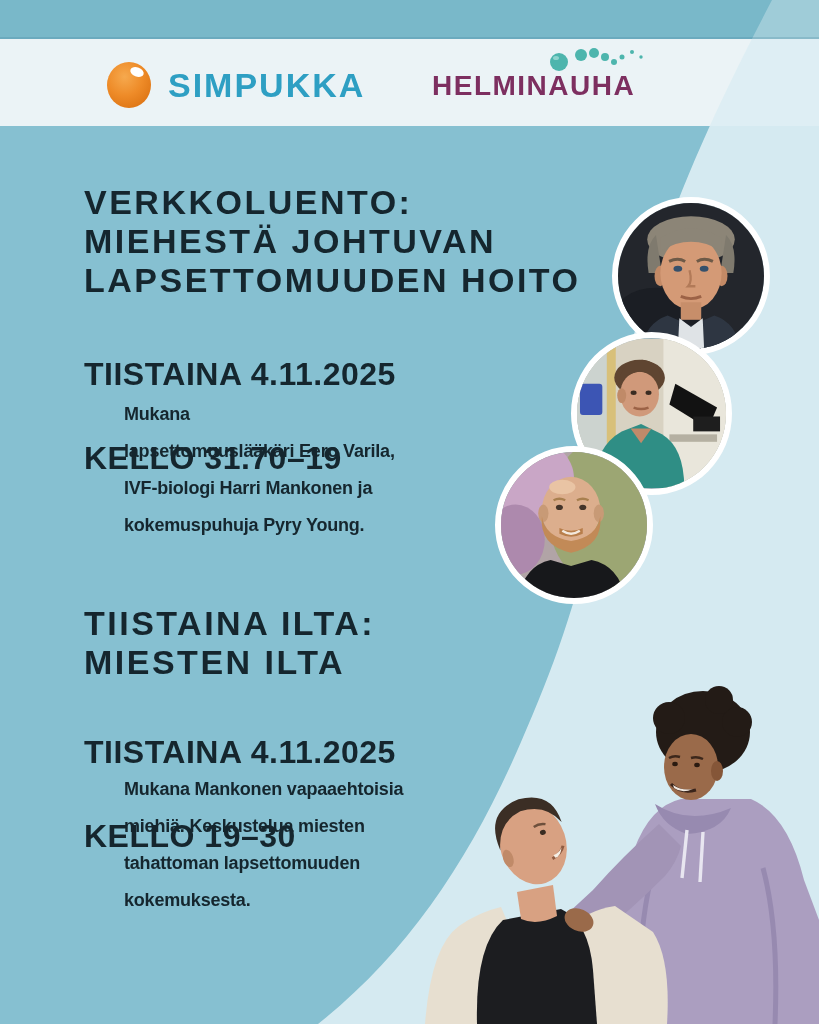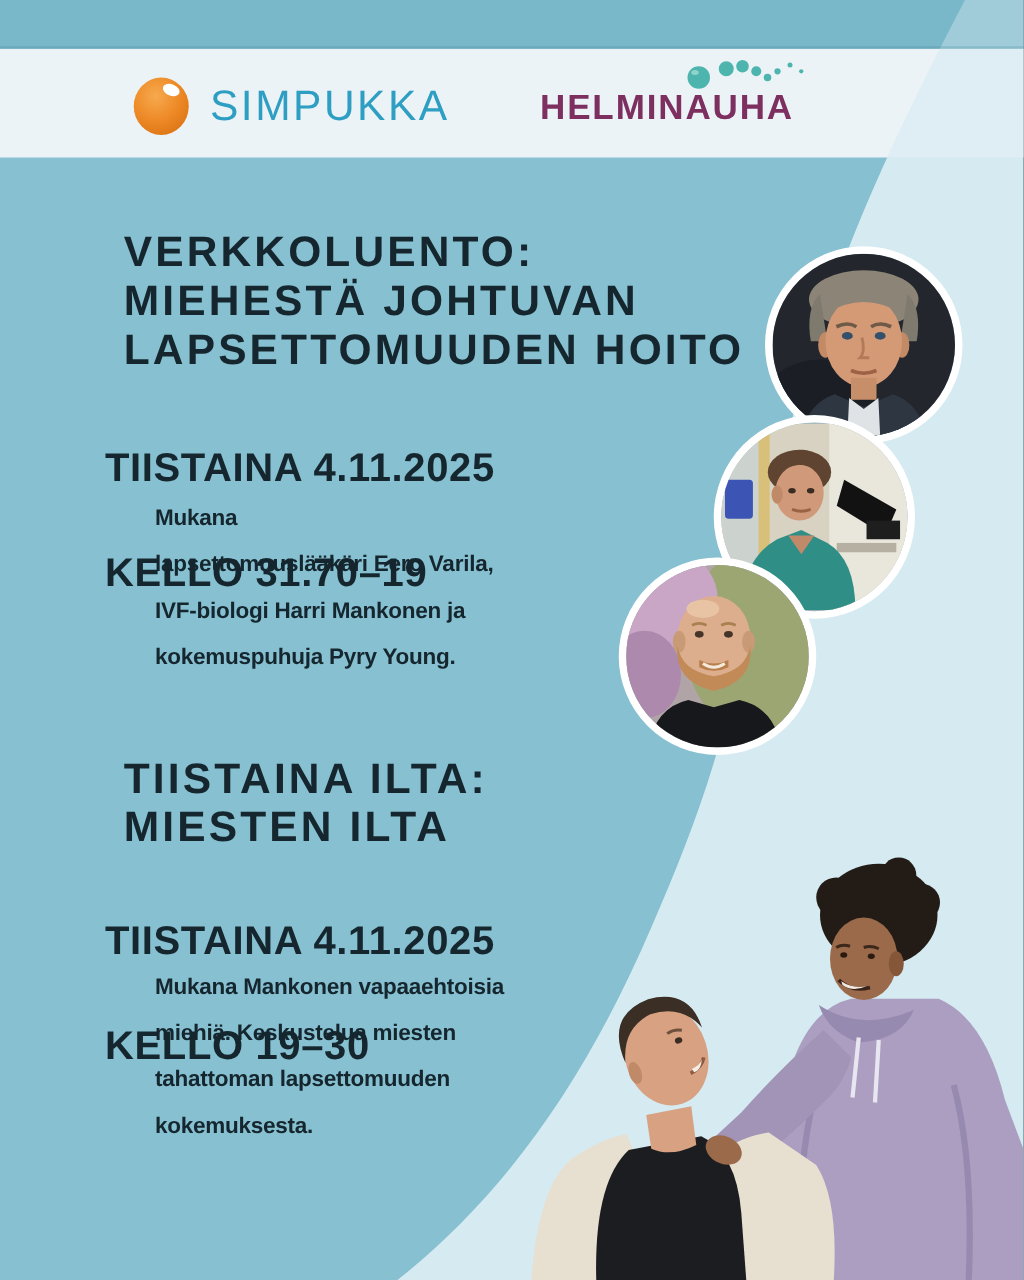--- a/index.html
+++ b/index.html
@@ -13,27 +13,27 @@
   .band{position:absolute; left:0; top:39px; width:819px; height:87px; background:#ebf3f6;}
   
   .curve-svg{position:absolute; left:0; top:0; width:819px; height:1024px;}
   
   .topstrip{position:absolute; left:0; top:0; width:819px; height:37px;
     background:rgba(109,177,194,.52); border-bottom:2px solid rgba(60,125,148,.22);}
   
   .logos{position:absolute; inset:0;}
   .pearl-svg{position:absolute; left:106px; top:61px; width:46px; height:48px;}
   .simpukka-text{position:absolute; left:168px; top:62px; font-size:34px; line-height:46px;
-    letter-spacing:2px; color:#2e9fc3; font-weight:400;}
+    letter-spacing:2px; color:#2e9fc3; font-weight:700;}
   .helmi-text{position:absolute; left:432px; top:63px; font-size:28px; line-height:46px;
     letter-spacing:1.5px; color:#7d2f60; font-weight:700;}
   .helmi-dots{position:absolute; left:545px; top:47px; width:105px; height:30px;}
   
   .tblock{position:absolute; left:84px; width:560px; white-space:pre-line;}
-  .event-title{font-size:34px; line-height:39px; font-weight:700; letter-spacing:2.5px;margin-left:15px;}
+  .event-title{font-size:34px; line-height:39px; font-weight:700; letter-spacing:2.5px;}
   .title1{top:183px;}
   .title2{top:604px;}
   .meta{font-size:32px; font-weight:700; letter-spacing:.5px; line-height:42px;}
   .meta1{top:311px;}
   .meta2{top:689px;}
   .desc{font-size:18px; line-height:37px; font-weight:700; letter-spacing:-.2px;margin-left:40px;}
   .desc1{top:396px;}
   .desc2{top:771px;}
   
   .photo{position:absolute; border:6px solid #ffffff; border-radius:50%;

